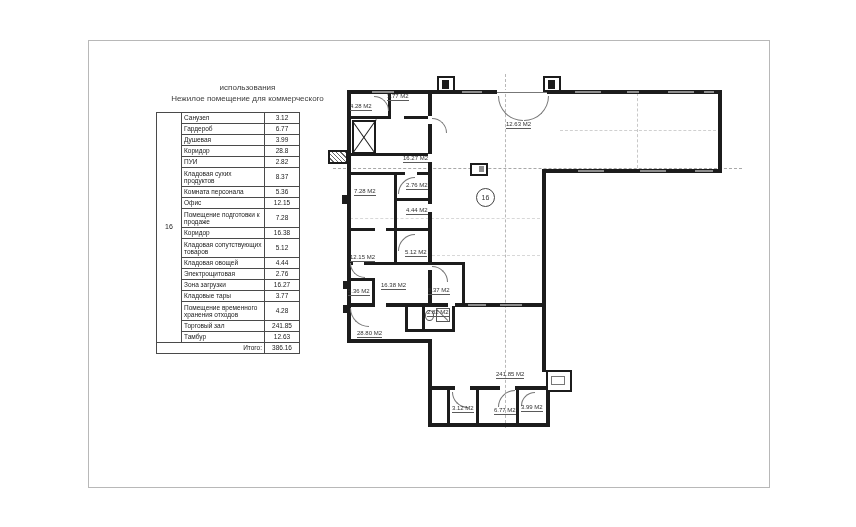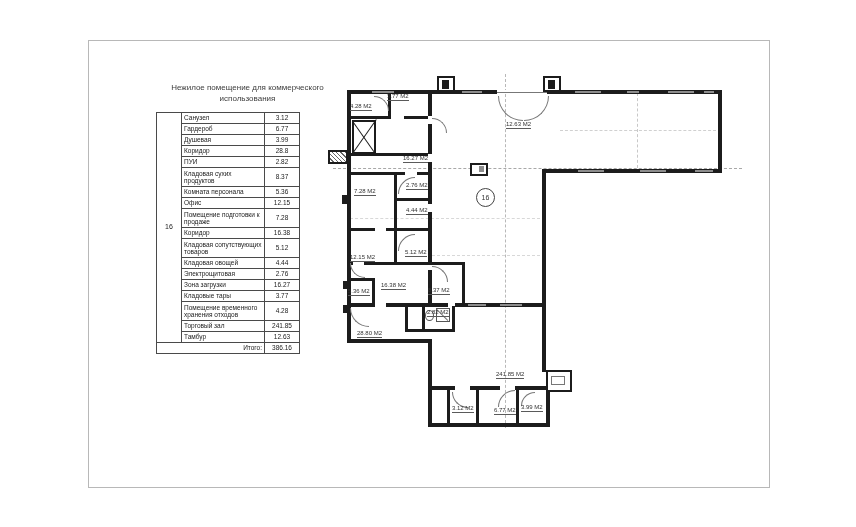--- a/index.html
+++ b/index.html
@@ -37,22 +37,22 @@
   .thin{position:absolute;background:#777;}
 </style>
 </head>
 <body>
 
 <div class="canvas">
   <div class="sheet-frame"></div>
 
 
   <div class="title">
+    <div>использования</div>
     <div>Нежилое помещение для коммерческого</div>
-    <div>использования</div>
   </div>
 
   <div class="legend">
     <table>
       <tbody>
         <tr class="n">
           <td class="unit" rowspan="18">16</td>
           <td class="nm">Санузел</td>
           <td class="ar">3.12</td>
         </tr>

